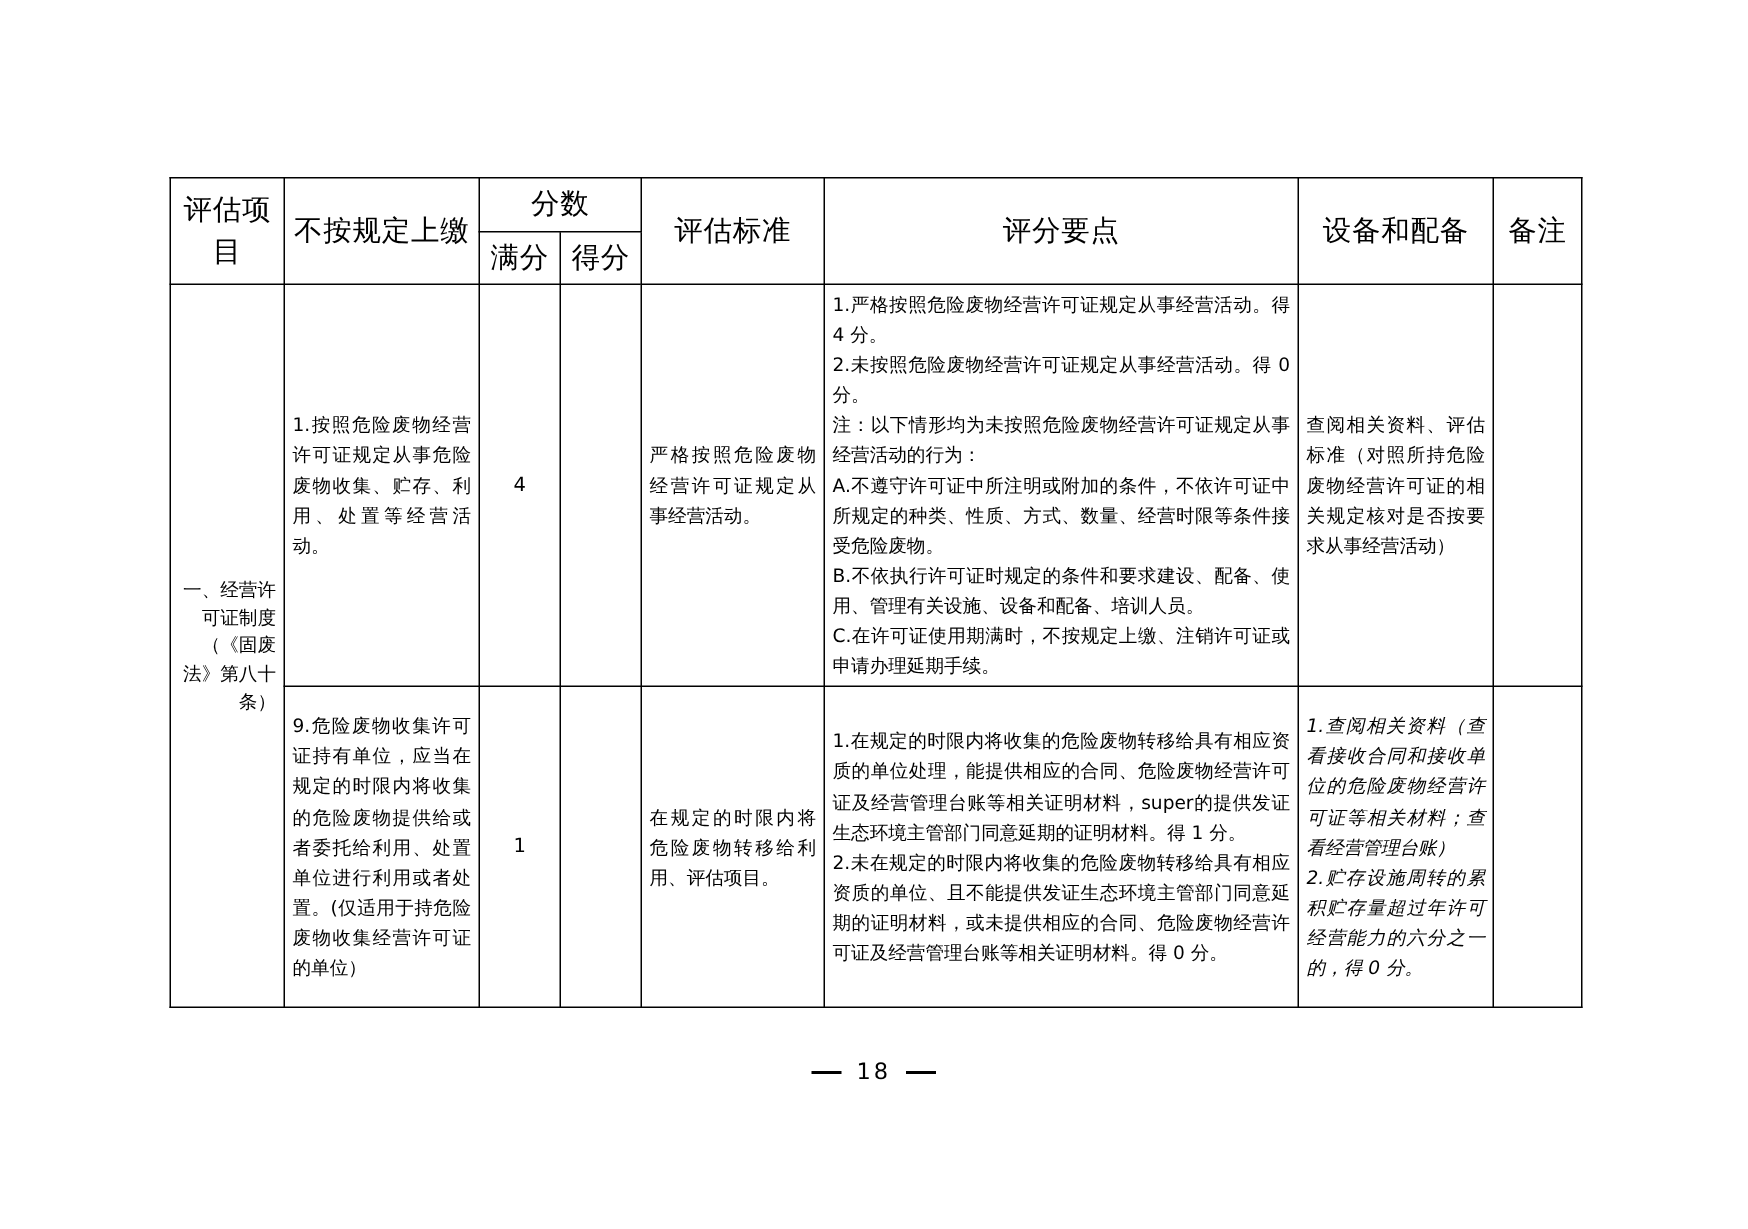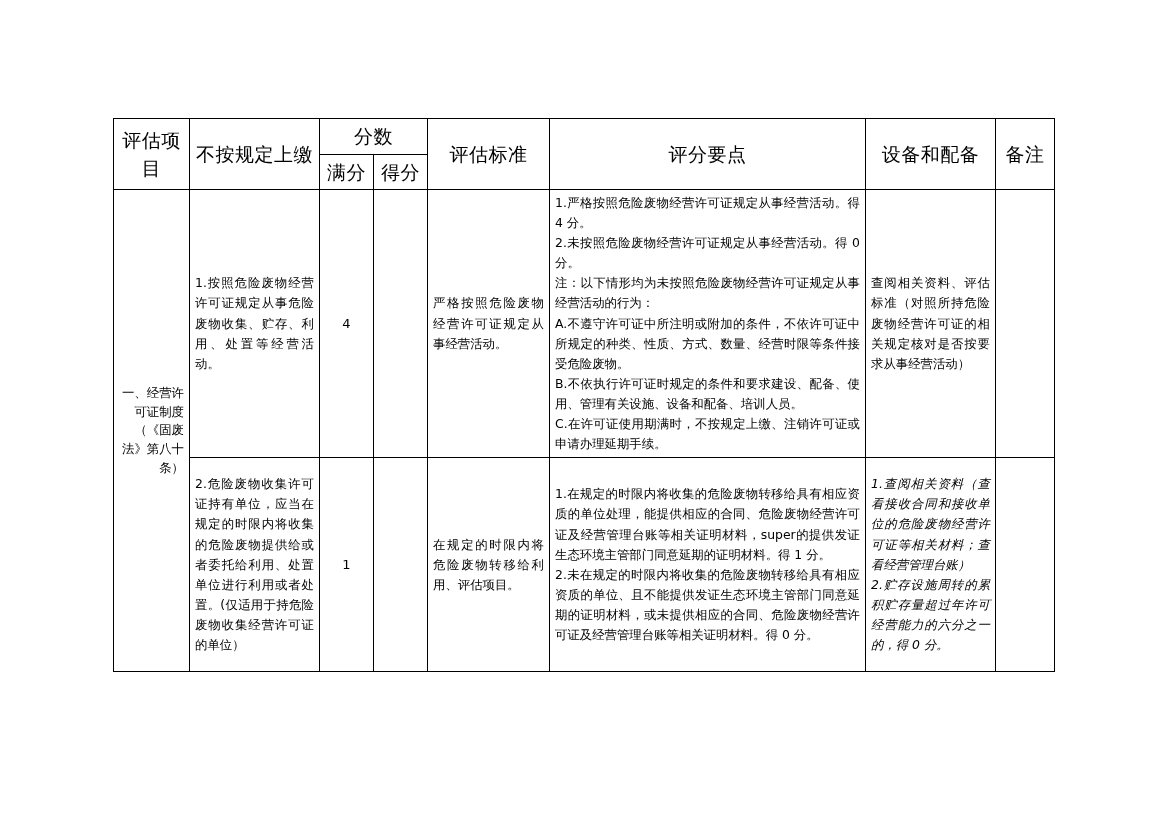--- a/index.html
+++ b/index.html
@@ -135,28 +135,31 @@
           <td class="cell-just" style="white-space:pre-line;">1.严格按照危险废物经营许可证规定从事经营活动。得 4 分。
 2.未按照危险废物经营许可证规定从事经营活动。得 0 分。
 注：以下情形均为未按照危险废物经营许可证规定从事经营活动的行为：
 A.不遵守许可证中所注明或附加的条件，不依许可证中所规定的种类、性质、方式、数量、经营时限等条件接受危险废物。
 B.不依执行许可证时规定的条件和要求建设、配备、使用、管理有关设施、设备和配备、培训人员。
 C.在许可证使用期满时，不按规定上缴、注销许可证或申请办理延期手续。</td>
           <td class="cell-mid-just">查阅相关资料、评估标准（对照所持危险废物经营许可证的相关规定核对是否按要求从事经营活动）</td>
           <td class="cell-center"></td>
         </tr>
         <tr>
-          <td class="cell-mid-just" style="height:214px;">2.危险废物收集许可证持有单位，应当在规定的时限内将收集的危险废物提供给或者委托给利用、处置单位进行利用或者处置。(仅适用于持危险废物收集经营许可证的单位）</td>
+          <td class="cell-mid-just" style="height:214px;">9.危险废物收集许可证持有单位，应当在规定的时限内将收集的危险废物提供给或者委托给利用、处置单位进行利用或者处置。(仅适用于持危险废物收集经营许可证的单位）</td>
           <td class="num-cell">1</td>
           <td class="num-cell"></td>
           <td class="cell-mid-just">在规定的时限内将危险废物转移给利用、评估项目。</td>
           <td class="cell-just" style="white-space:pre-line;">1.在规定的时限内将收集的危险废物转移给具有相应资质的单位处理，能提供相应的合同、危险废物经营许可证及经营管理台账等相关证明材料，super的提供发证生态环境主管部门同意延期的证明材料。得 1 分。
 2.未在规定的时限内将收集的危险废物转移给具有相应资质的单位、且不能提供发证生态环境主管部门同意延期的证明材料，或未提供相应的合同、危险废物经营许可证及经营管理台账等相关证明材料。得 0 分。</td>
           <td class="cell-just" style="white-space:pre-line;font-style:italic;">1.查阅相关资料（查看接收合同和接收单位的危险废物经营许可证等相关材料；查看经营管理台账）
 2.贮存设施周转的累积贮存量超过年许可经营能力的六分之一的，得 0 分。</td>
           <td class="cell-center"></td>
         </tr>
       </tbody>
     </table>
   </div>
 
+  <div class="page-number">
+    <span class="dash"></span><span>18</span><span class="dash"></span>
+  </div>
 
 </div>
 
 </body></html>

